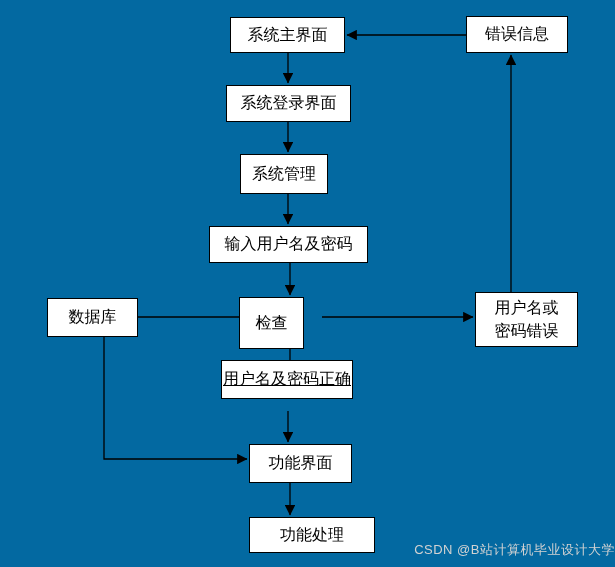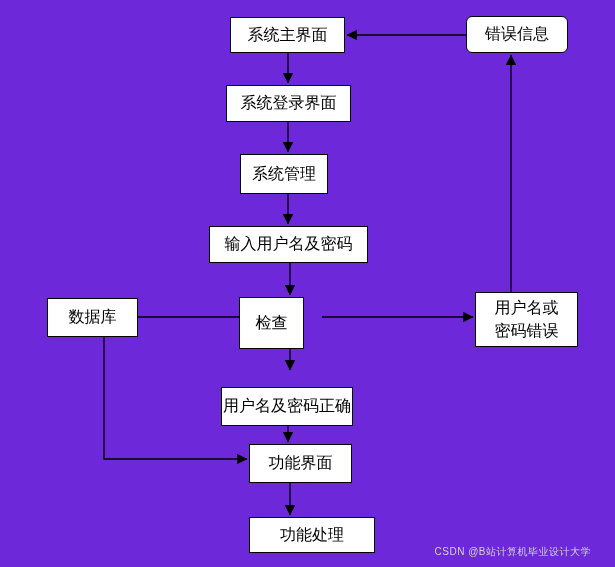--- a/index.html
+++ b/index.html
@@ -1,19 +1,19 @@
 <!DOCTYPE html>
 <html><head>
 <meta charset="utf-8">
 <style>
   html,body{margin:0;padding:0;background:#ffffff;}
   #canvas{
     position:relative;
     width:615px;height:567px;
-    background:#6d28d9;
+    background:#0369a1;
     font-family:"Liberation Sans", sans-serif;
     overflow:hidden;
   }
   .node{
     position:absolute;
     box-sizing:border-box;
     background:#ffffff;
     border:1.5px solid #000000;
     display:flex;
     align-items:center;
@@ -29,23 +29,23 @@
     padding:0 16px;
   }
   #connectors{
     position:absolute;
     left:0;top:0;
     width:615px;height:567px;
     pointer-events:none;
   }
   .watermark{
     position:absolute;
-    right:24px;
+    right:0;
     bottom:8px;
-    font-size:10px;
+    font-size:13px;
     color:#d2d2d2;
     letter-spacing:0.5px;
     white-space:nowrap;
   }
 </style>
 </head>
 <body>
 
 <div id="canvas">
 
@@ -78,35 +78,35 @@
       <line x1="288" y1="411" x2="288" y2="442" marker-end="url(#arrow)"></line>
 
       <path d="M104,337 L104,459 L247,459" marker-end="url(#arrow)"></path>
 
       <line x1="290" y1="483" x2="290" y2="515" marker-end="url(#arrow)"></line>
     </g>
   </svg>
 
   <div class="node" style="left:230px;top:17px;width:115px;height:36px;">系统主界面</div>
 
-  <div class="node" style="left:466px;top:16px;width:102px;height:37px;border-radius:6px;">错误信息</div>
+  <div class="node" style="left:466px;top:16px;width:102px;height:37px;">错误信息</div>
 
   <div class="node" style="left:226px;top:85px;width:125px;height:37px;">系统登录界面</div>
 
   <div class="node" style="left:240px;top:154px;width:88px;height:40px;">系统管理</div>
 
   <div class="node" style="left:209px;top:226px;width:159px;height:37px;">输入用户名及密码</div>
 
   <div class="node" style="left:47px;top:298px;width:91px;height:39px;">数据库</div>
 
   <div class="node" style="left:239px;top:297px;width:65px;height:52px;">检查</div>
 
   <div class="node wrap" style="left:475px;top:292px;width:103px;height:55px;">用户名或密码错误</div>
 
-  <div class="node" style="left:221px;top:387px;width:132px;height:39px;">用户名及密码正确</div>
+  <div class="node" style="left:221px;top:360px;width:132px;height:39px;text-decoration:underline;">用户名及密码正确</div>
 
   <div class="node" style="left:249px;top:444px;width:103px;height:39px;">功能界面</div>
 
   <div class="node" style="left:249px;top:517px;width:126px;height:36px;">功能处理</div>
 
   <div class="watermark">CSDN @B站计算机毕业设计大学</div>
 
 </div>
 
 </body></html>

